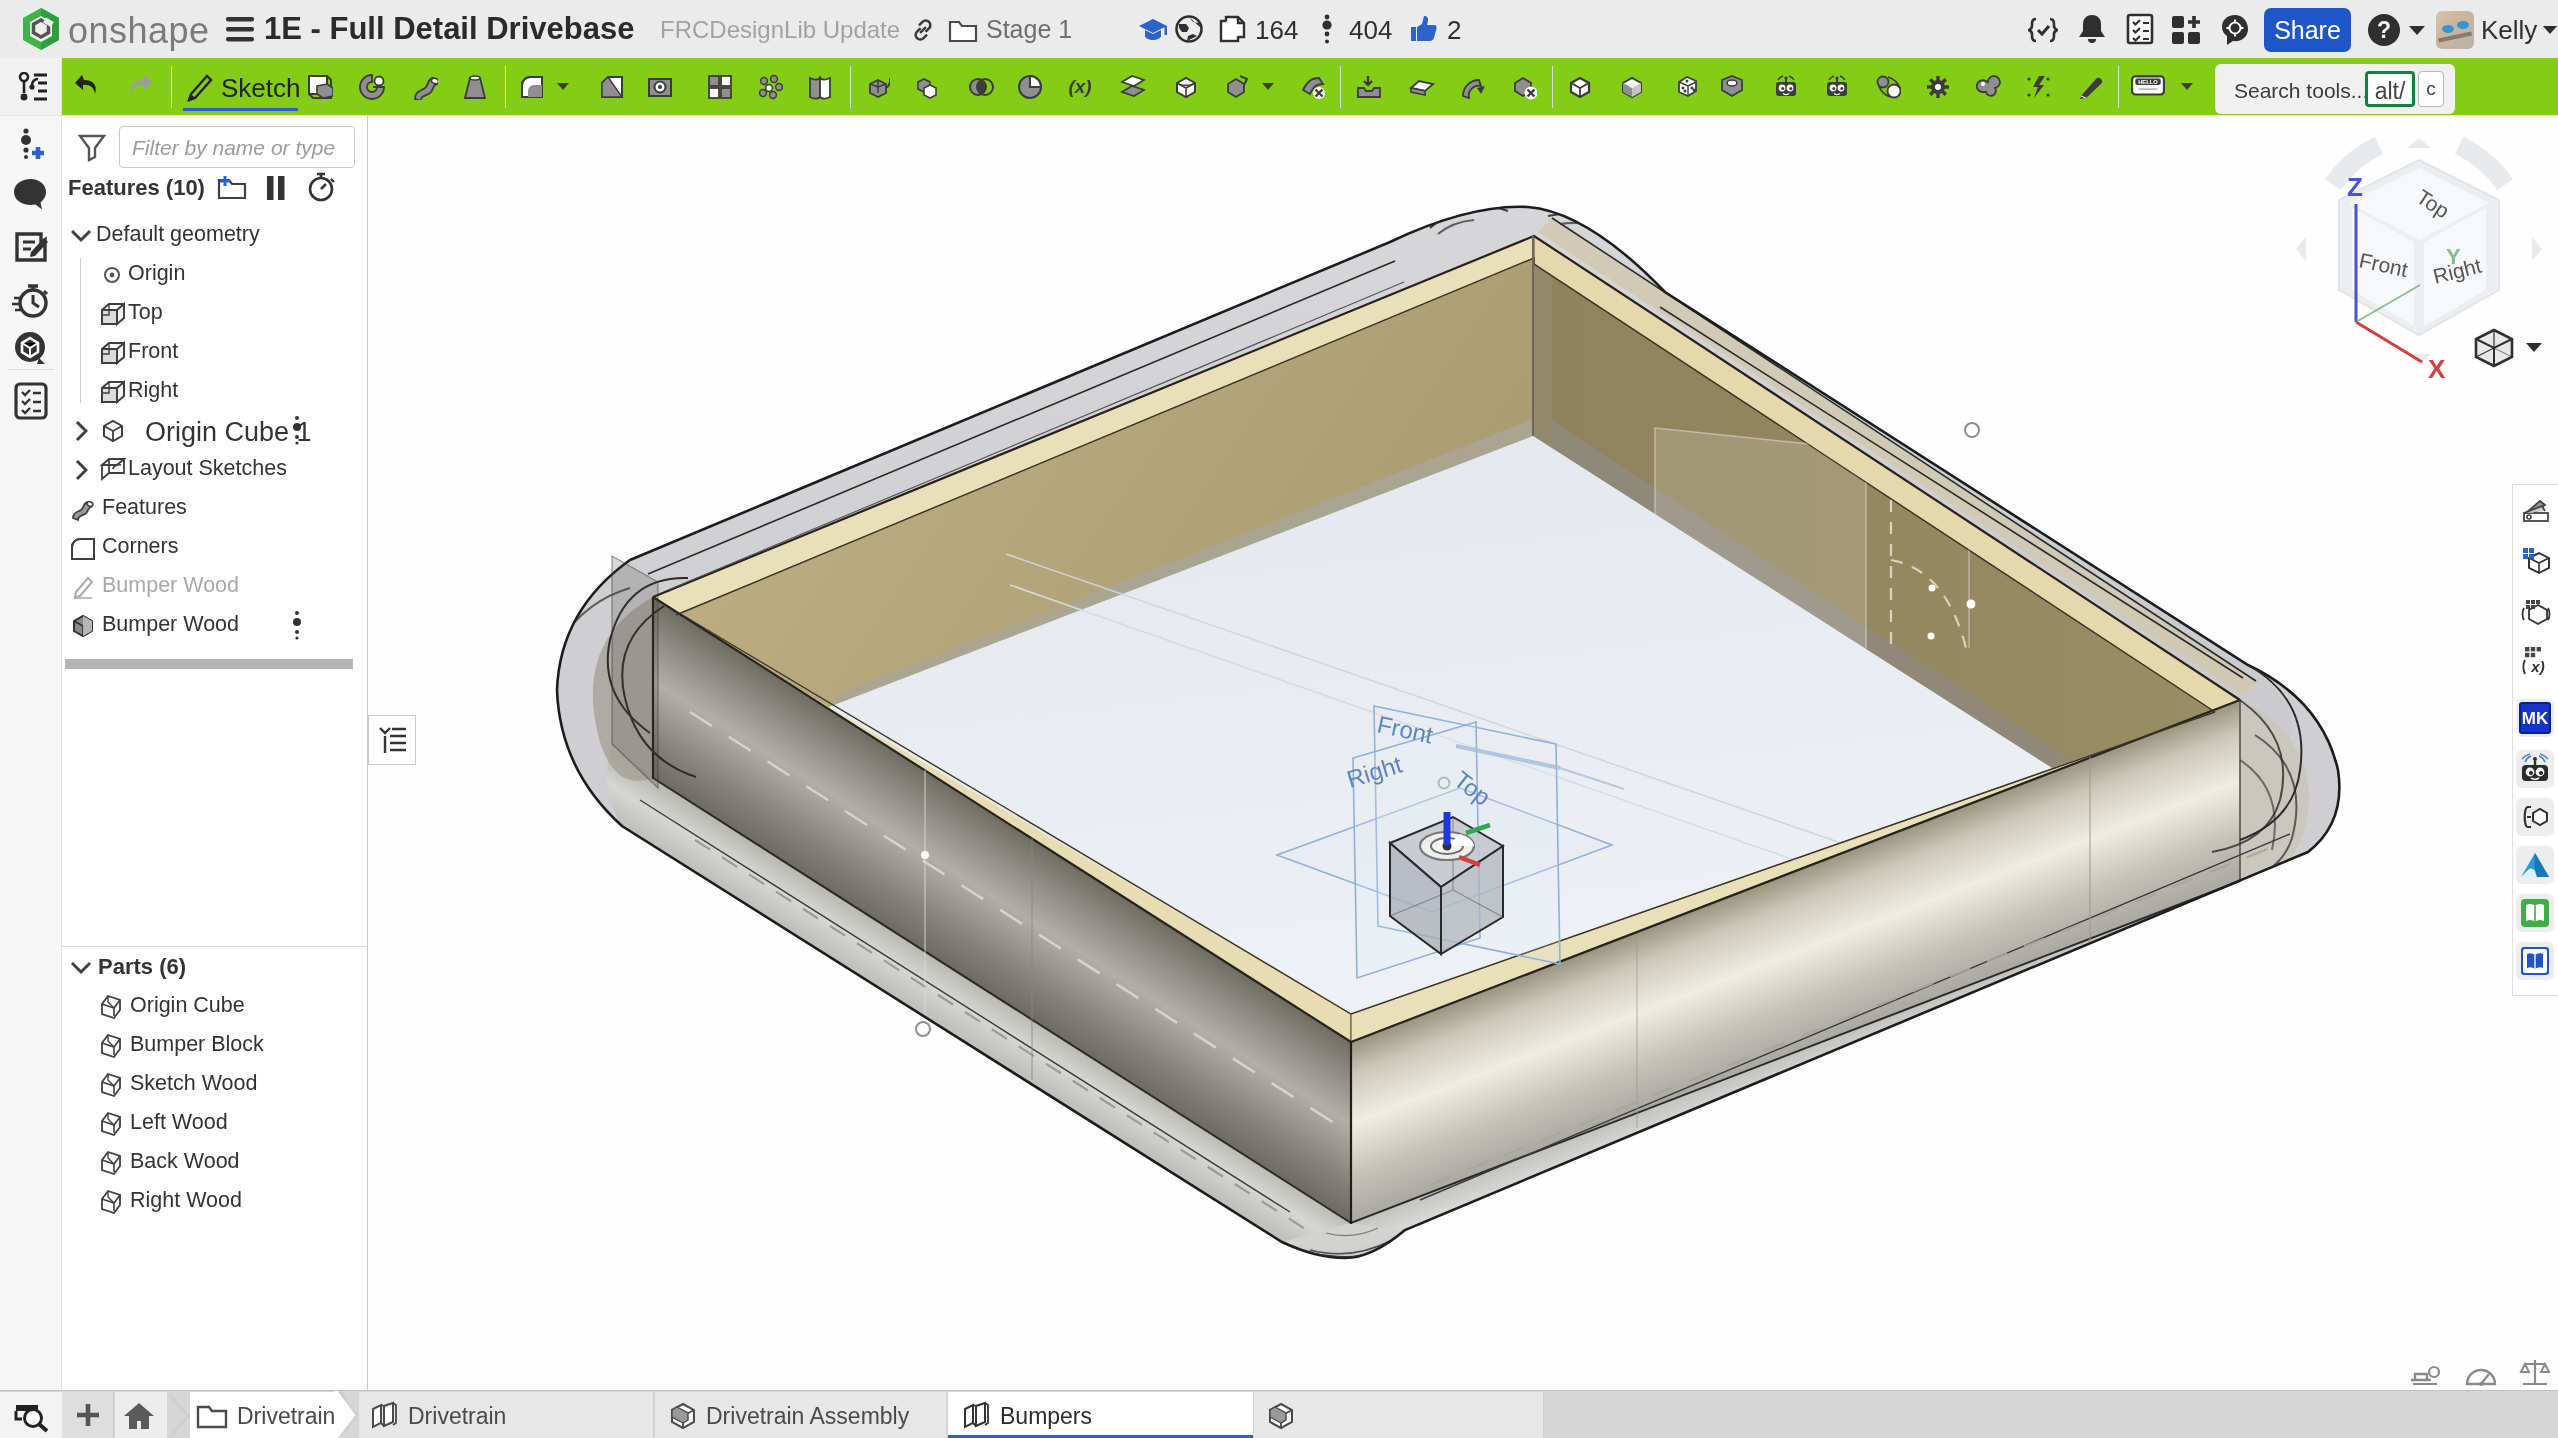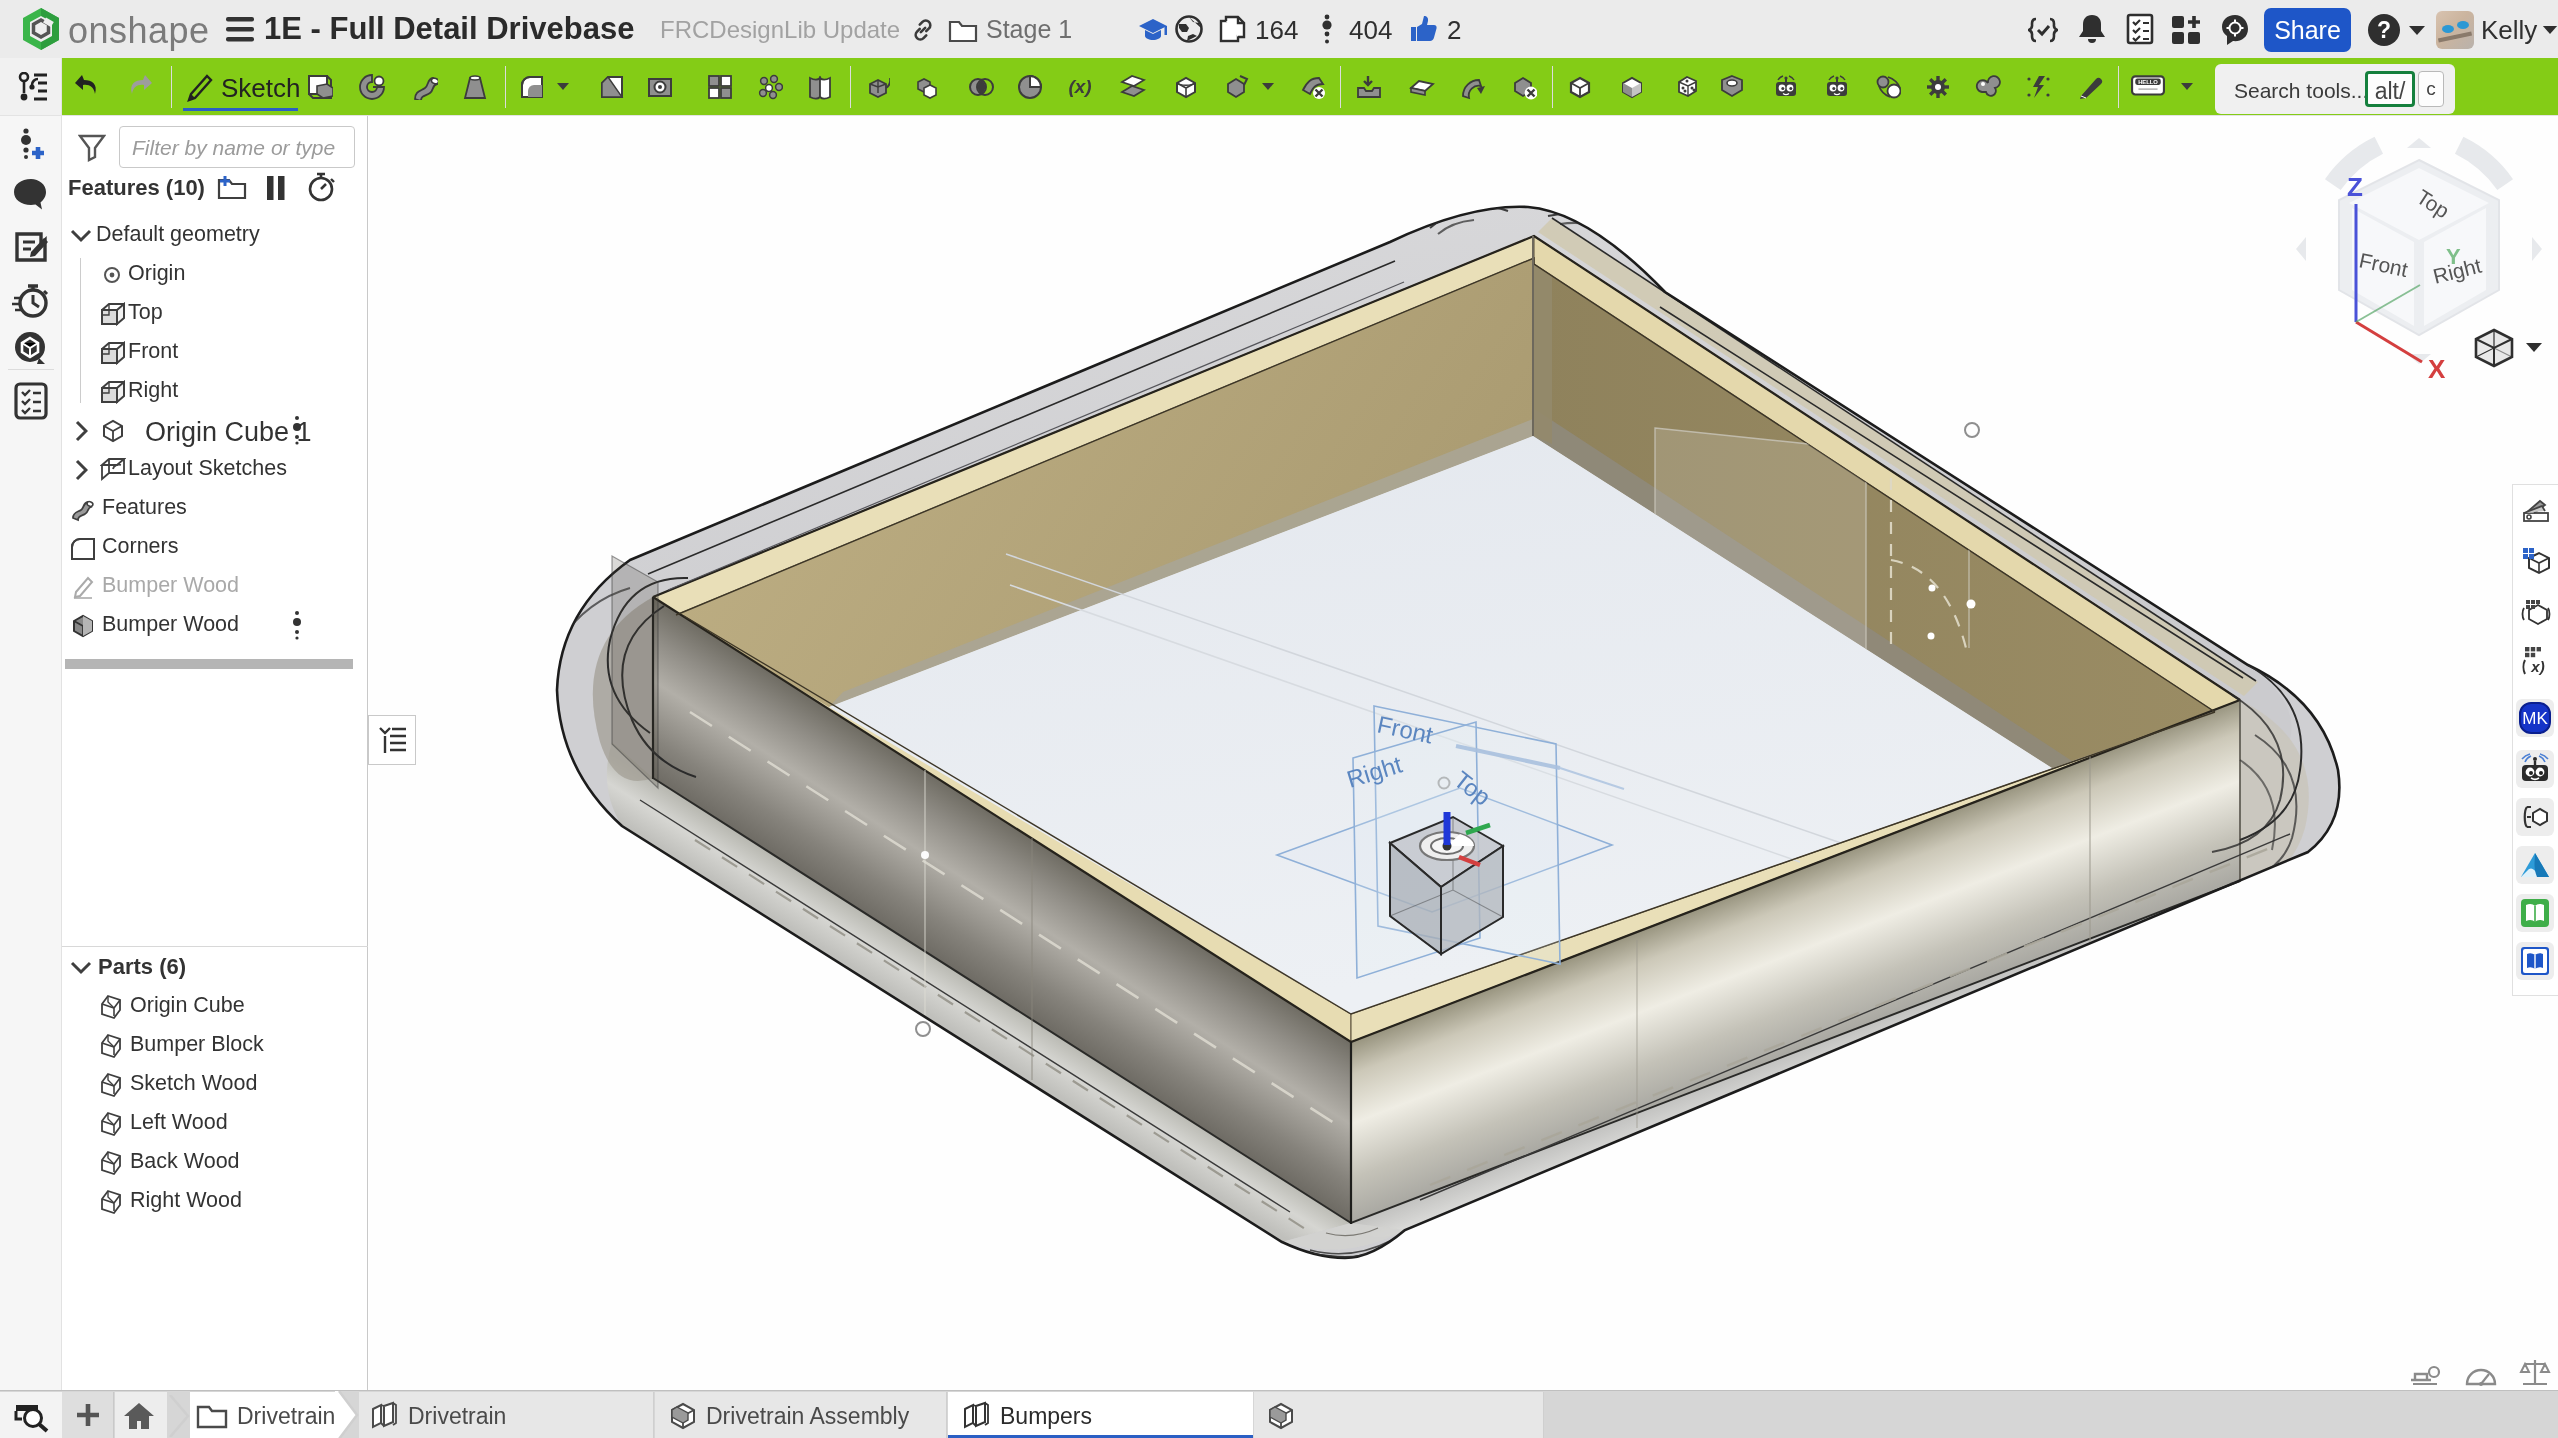--- a/index.html
+++ b/index.html
@@ -768,21 +768,21 @@
         <rect x="4" y="3" width="4.4" height="4.4"></rect>
         <rect x="9.8" y="3" width="4.4" height="4.4"></rect>
         <rect x="15.6" y="3" width="4.4" height="4.4"></rect>
         <rect x="4" y="8.8" width="4.4" height="4.4"></rect>
         <rect x="9.8" y="8.8" width="4.4" height="4.4"></rect>
       </g>
       <path d="M4 16 c-2 4 -2 10 0 14" fill="none" stroke="#333" stroke-width="2"></path>
       <text x="17" y="28" font-size="15" font-style="italic" font-weight="bold" fill="#333" text-anchor="middle">x)</text>
     </svg>
   <div class="abs" style="left:2147px;top:583px;width:38px;height:38px;background:#ededed;border-radius:6px;"></div>
-  <div class="abs" style="left:2150px;top:586px;width:32px;height:32px;background:#1534c8;border:2px solid #0a1f8f;border-radius:12px;color:#fff;font-weight:normal;font-size:17px;text-align:center;line-height:30px;">MK</div>
+  <div class="abs" style="left:2150px;top:586px;width:32px;height:32px;background:#1534c8;border:2px solid #0a1f8f;border-radius:3px;color:#fff;font-weight:bold;font-size:17px;text-align:center;line-height:30px;">MK</div>
   <div class="abs" style="left:2147px;top:634px;width:38px;height:38px;background:#ededed;border-radius:6px;"></div>
   <svg class="abs" style="left:2150px;top:637px" width="32" height="32" viewBox="0 0 32 32">
       <rect x="3" y="12" width="26" height="16" rx="4" fill="#2b2b2b"></rect>
       <circle cx="11" cy="19" r="4.4" fill="#fff"></circle>
       <circle cx="21" cy="19" r="4.4" fill="#fff"></circle>
       <circle cx="12" cy="20" r="2" fill="#222"></circle>
       <circle cx="22" cy="20" r="2" fill="#222"></circle>
       <path d="M12 25 c3 2 5 2 8 0" stroke="#fff" stroke-width="1.6" fill="none"></path>
       <path d="M16 12 v-4" stroke="#2b2b2b" stroke-width="2.4"></path>
       <circle cx="16" cy="6" r="2" fill="#2b2b2b"></circle>

